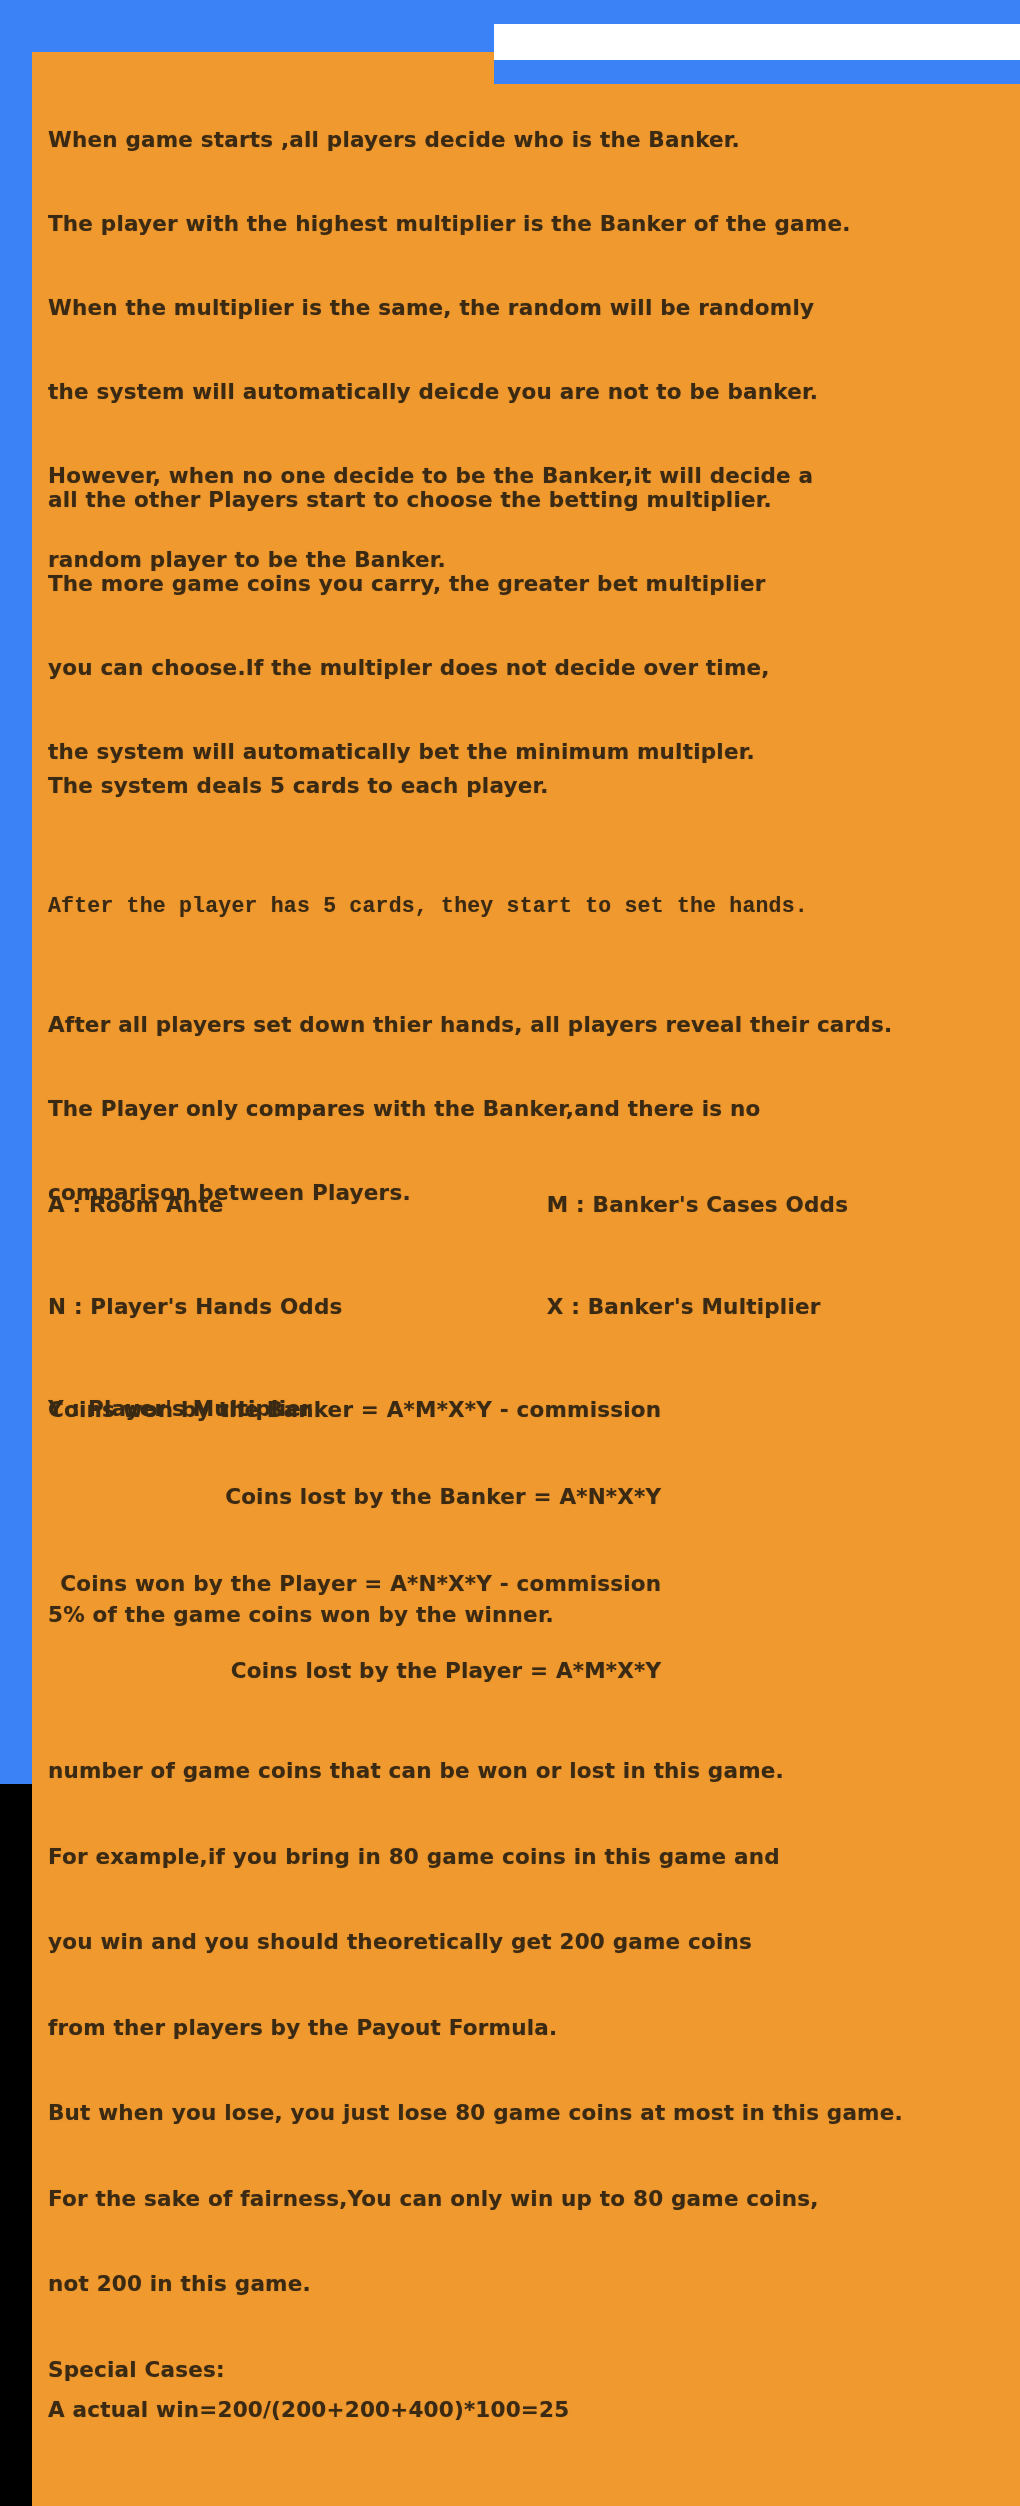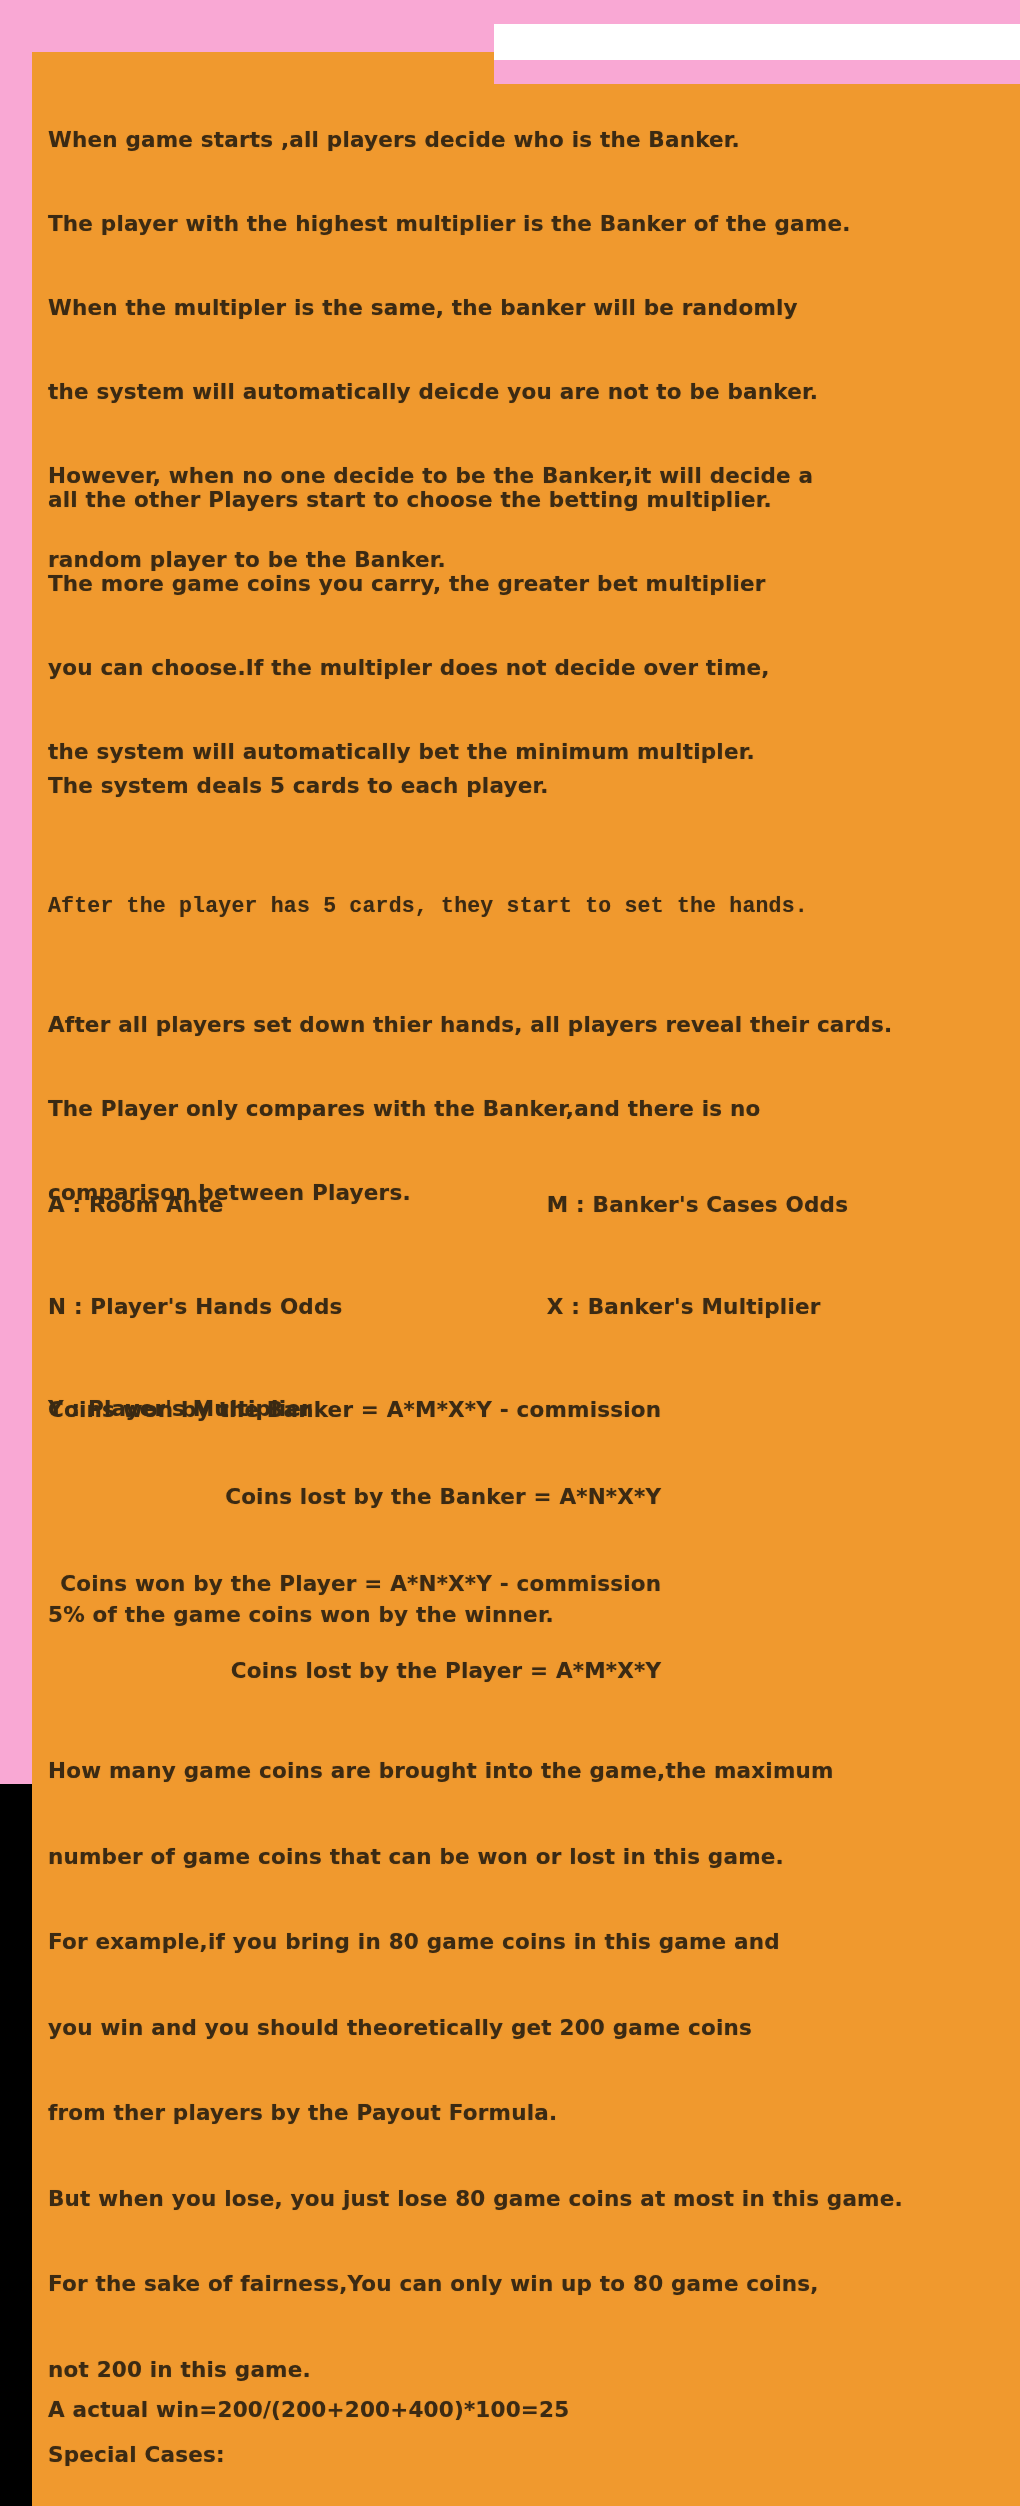--- a/index.html
+++ b/index.html
@@ -15,21 +15,21 @@
     overflow: hidden;
   }
 
   
   #page {
     position: absolute;
     left: 0;
     top: 0;
     width: 1020px;
     height: 1784px;
-    background: #f9a8d4;
+    background: #3b82f6;
   }
 
   
   .orange-band {
     position: absolute;
     background: #f0992e;
   }
   #band-top {
     left: 32px;
     top: 52px;
@@ -139,21 +139,21 @@
 
   <div class="orange-band" id="band-top"></div>
   <div class="orange-band" id="band-right"></div>
   <div class="orange-band" id="band-bottom"></div>
 
   <div id="text-layer">
 
     <div class="blk" style="left:48px; top:70px;">
       <span class="line">When game starts ,all players decide who is the Banker.</span>
       <span class="line">The player with the highest multiplier is the Banker of the game.</span>
-      <span class="line">When the multipler is the same, the banker will be randomly</span>
+      <span class="line">When the multiplier is the same, the random will be randomly</span>
       <span class="line">the system will automatically deicde you are not to be banker.</span>
       <span class="line">However, when no one decide to be the Banker,it will decide a</span>
       <span class="line">random player to be the Banker.</span>
     </div>
 
     <div class="blk" style="left:48px; top:430px;">
       <span class="line">all the other Players start to choose the betting multiplier.</span>
       <span class="line">The more game coins you carry, the greater bet multiplier</span>
       <span class="line">you can choose.If the multipler does not decide over time,</span>
       <span class="line">the system will automatically bet the minimum multipler.</span>
@@ -193,21 +193,20 @@
       <span class="line">Coins lost by the Banker = A*N*X*Y</span>
       <span class="line">Coins won by the Player = A*N*X*Y - commission</span>
       <span class="line">Coins lost by the Player = A*M*X*Y</span>
     </div>
 
     <div class="blk commission">
       <span class="line">5% of the game coins won by the winner.</span>
     </div>
 
     <div class="blk bottom-block">
-      <span class="line">How many game coins are brought into the game,the maximum</span>
       <span class="line">number of game coins that can be won or lost in this game.</span>
       <span class="line">For example,if you bring in 80 game coins in this game and</span>
       <span class="line">you win and you should theoretically get 200 game coins</span>
       <span class="line">from ther players by the Payout Formula.</span>
       <span class="line">But when you lose, you just lose 80 game coins at most in this game.</span>
       <span class="line">For the sake of fairness,You can only win up to 80 game coins,</span>
       <span class="line">not 200 in this game.</span>
       <span class="line">Special Cases:</span>
       
       

